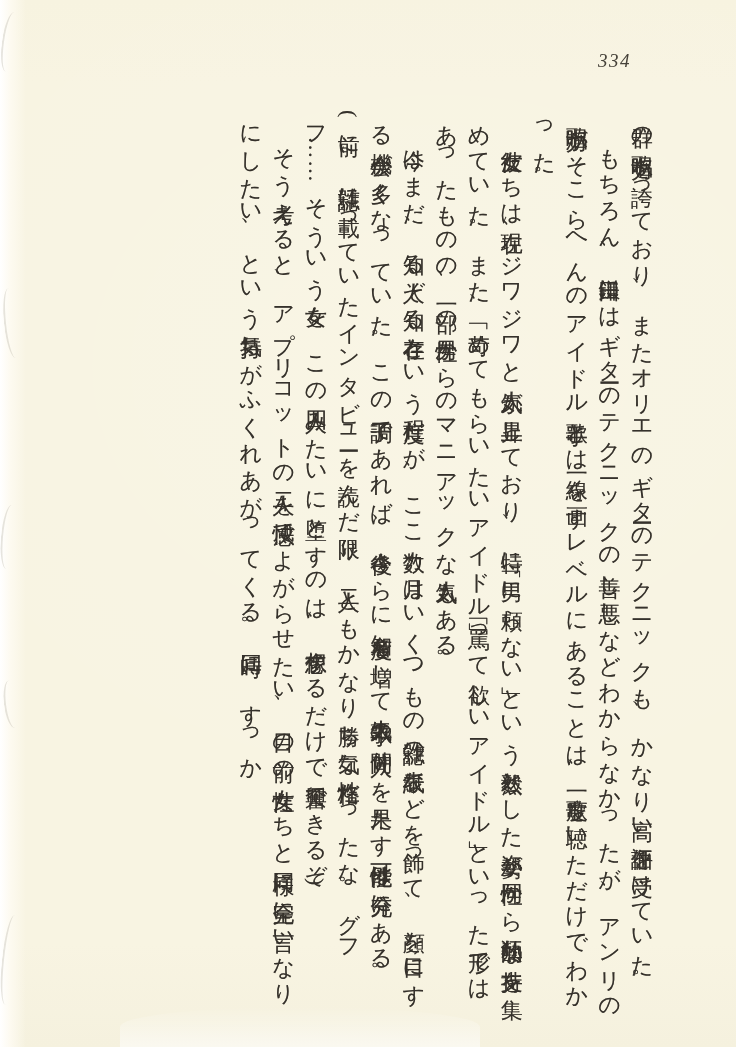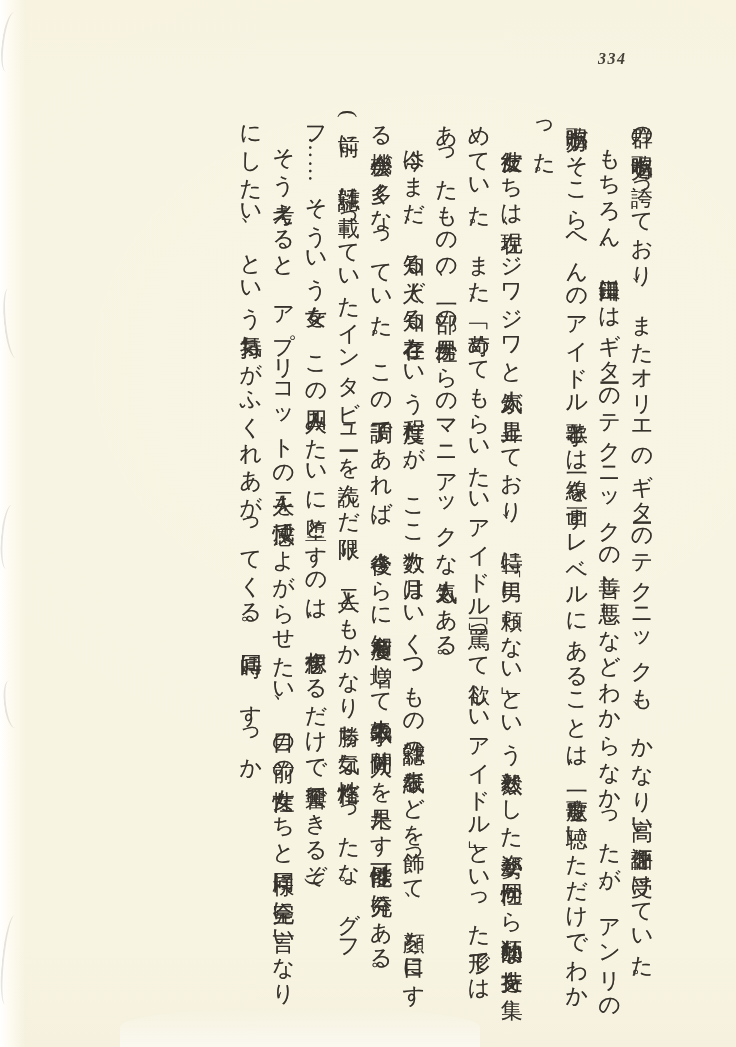--- a/index.html
+++ b/index.html
@@ -47,24 +47,23 @@
     width: 360px; height: 40px;
     background: linear-gradient(0deg, rgba(255,255,255,0.55), rgba(255,255,255,0));
     border-radius: 50% 50% 0 0;
   }
 
   .page-number {
     position: absolute;
     top: 50px;
     left: 598px;
     font-style: italic;
-    font-size: 16px;
+    font-size: 19px;
     letter-spacing: 1.5px;
     color: #46423a;
-    font-weight: bold;
   }
 
   
   .text-block {
     position: absolute;
     top: 110px;
     right: 78px;
     height: 900px;
     writing-mode: vertical-rl;
     text-orientation: mixed;

